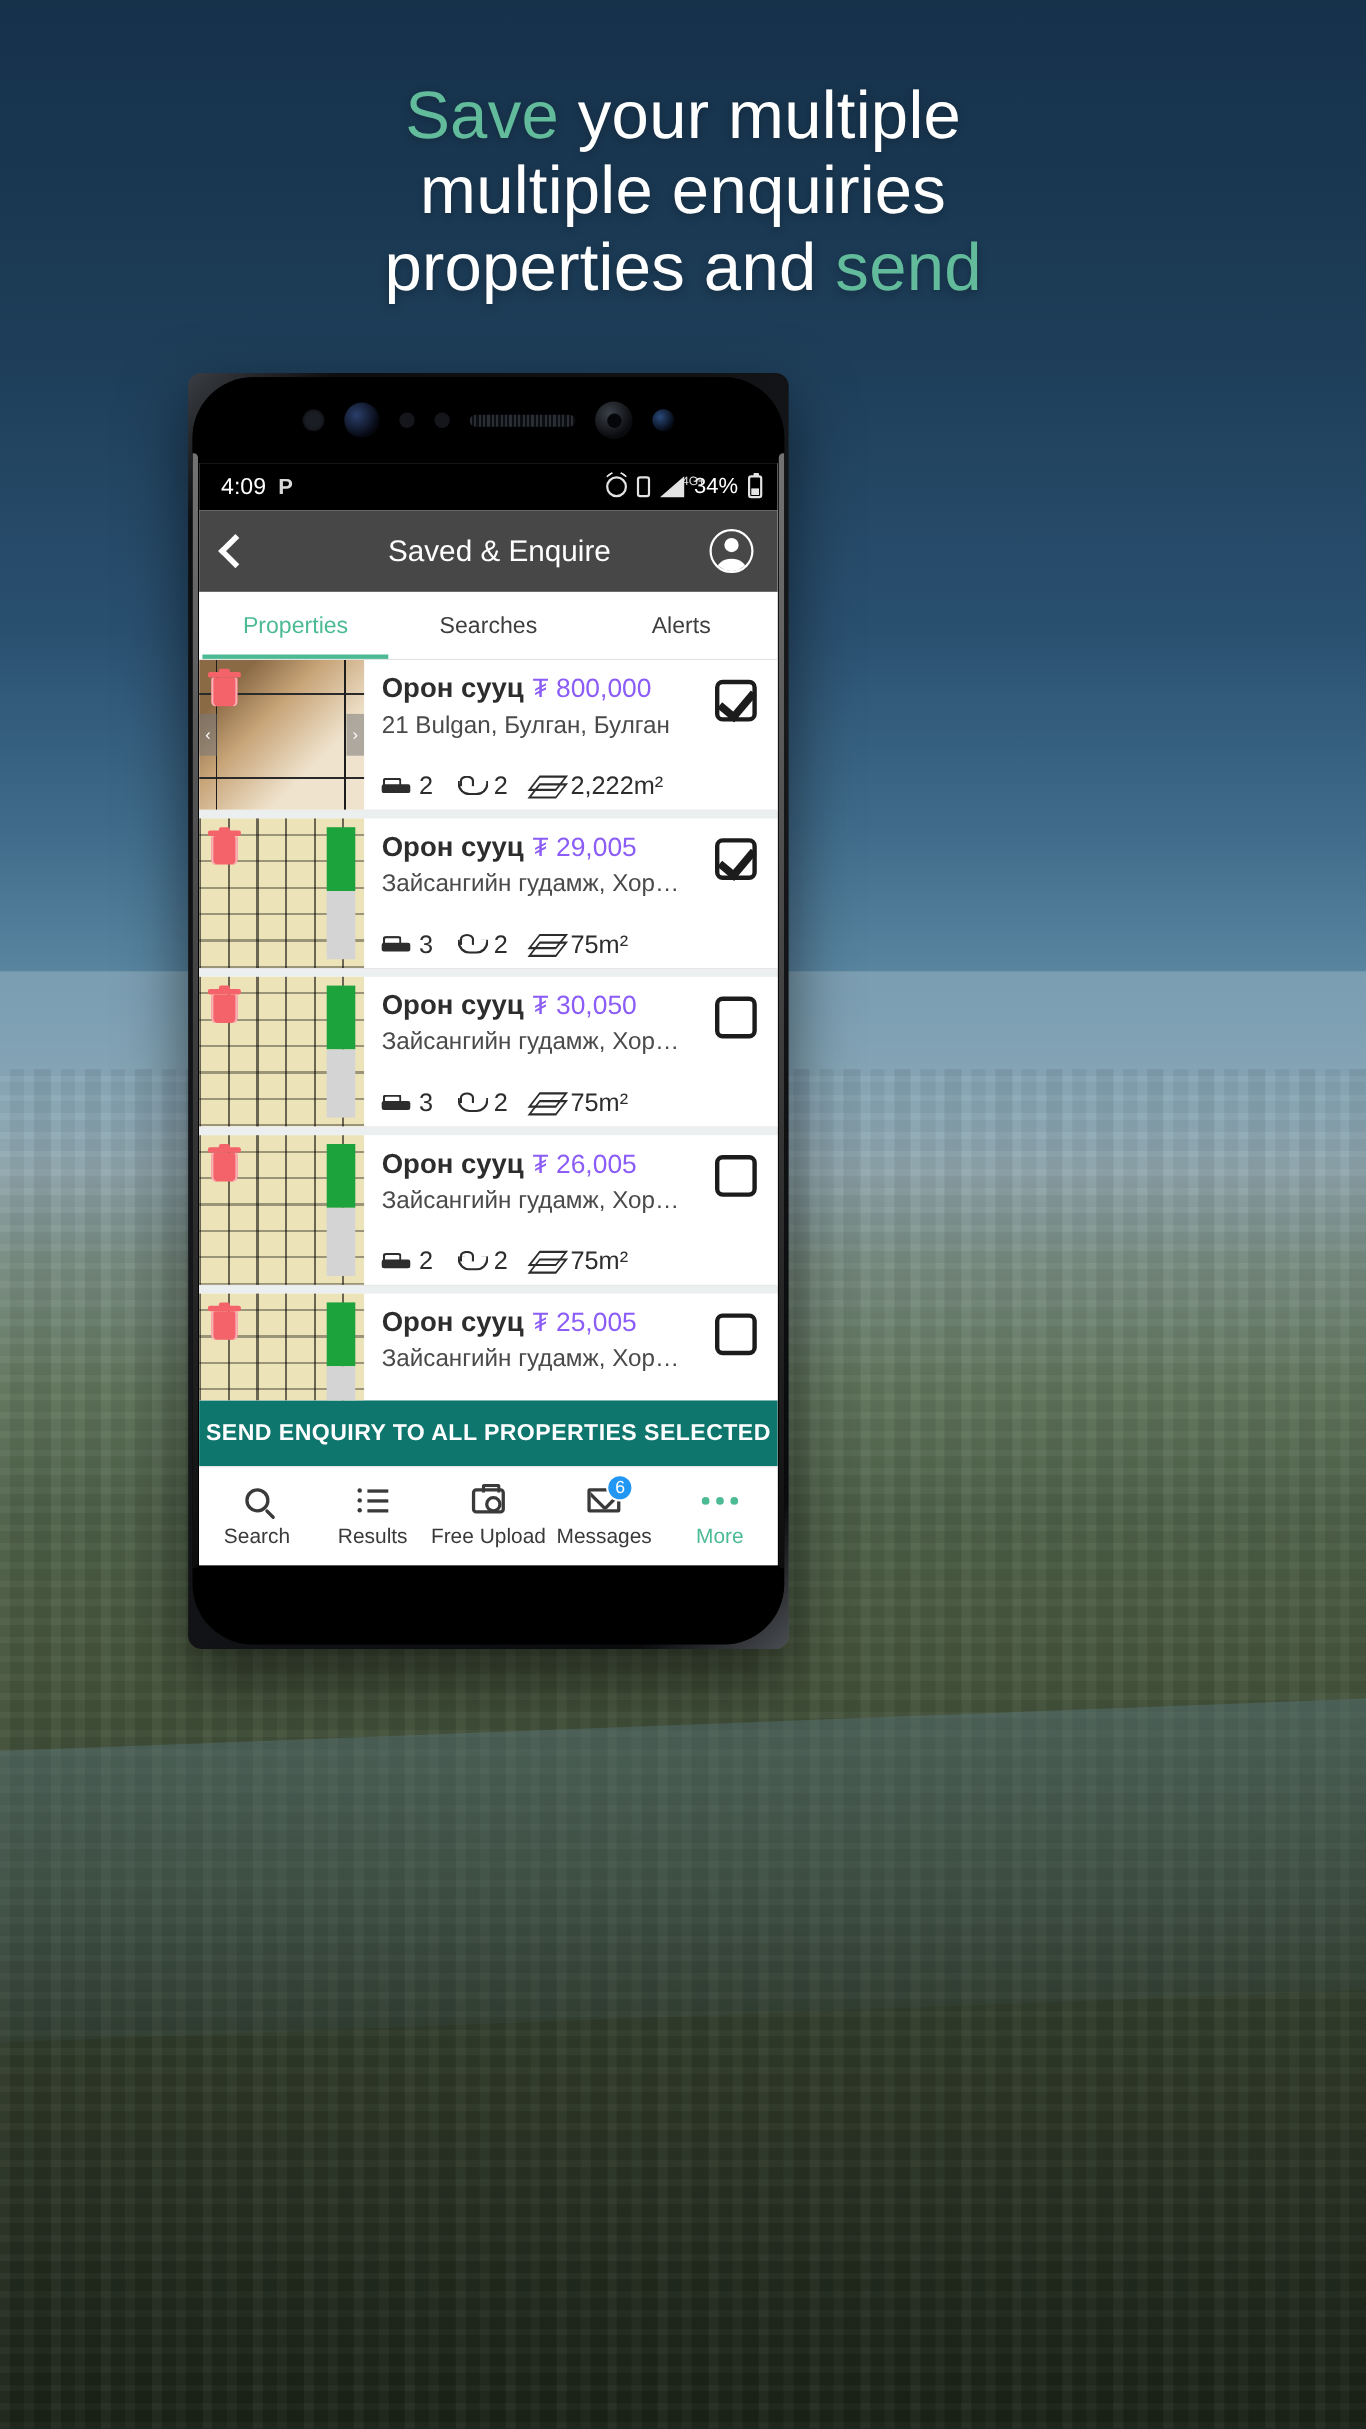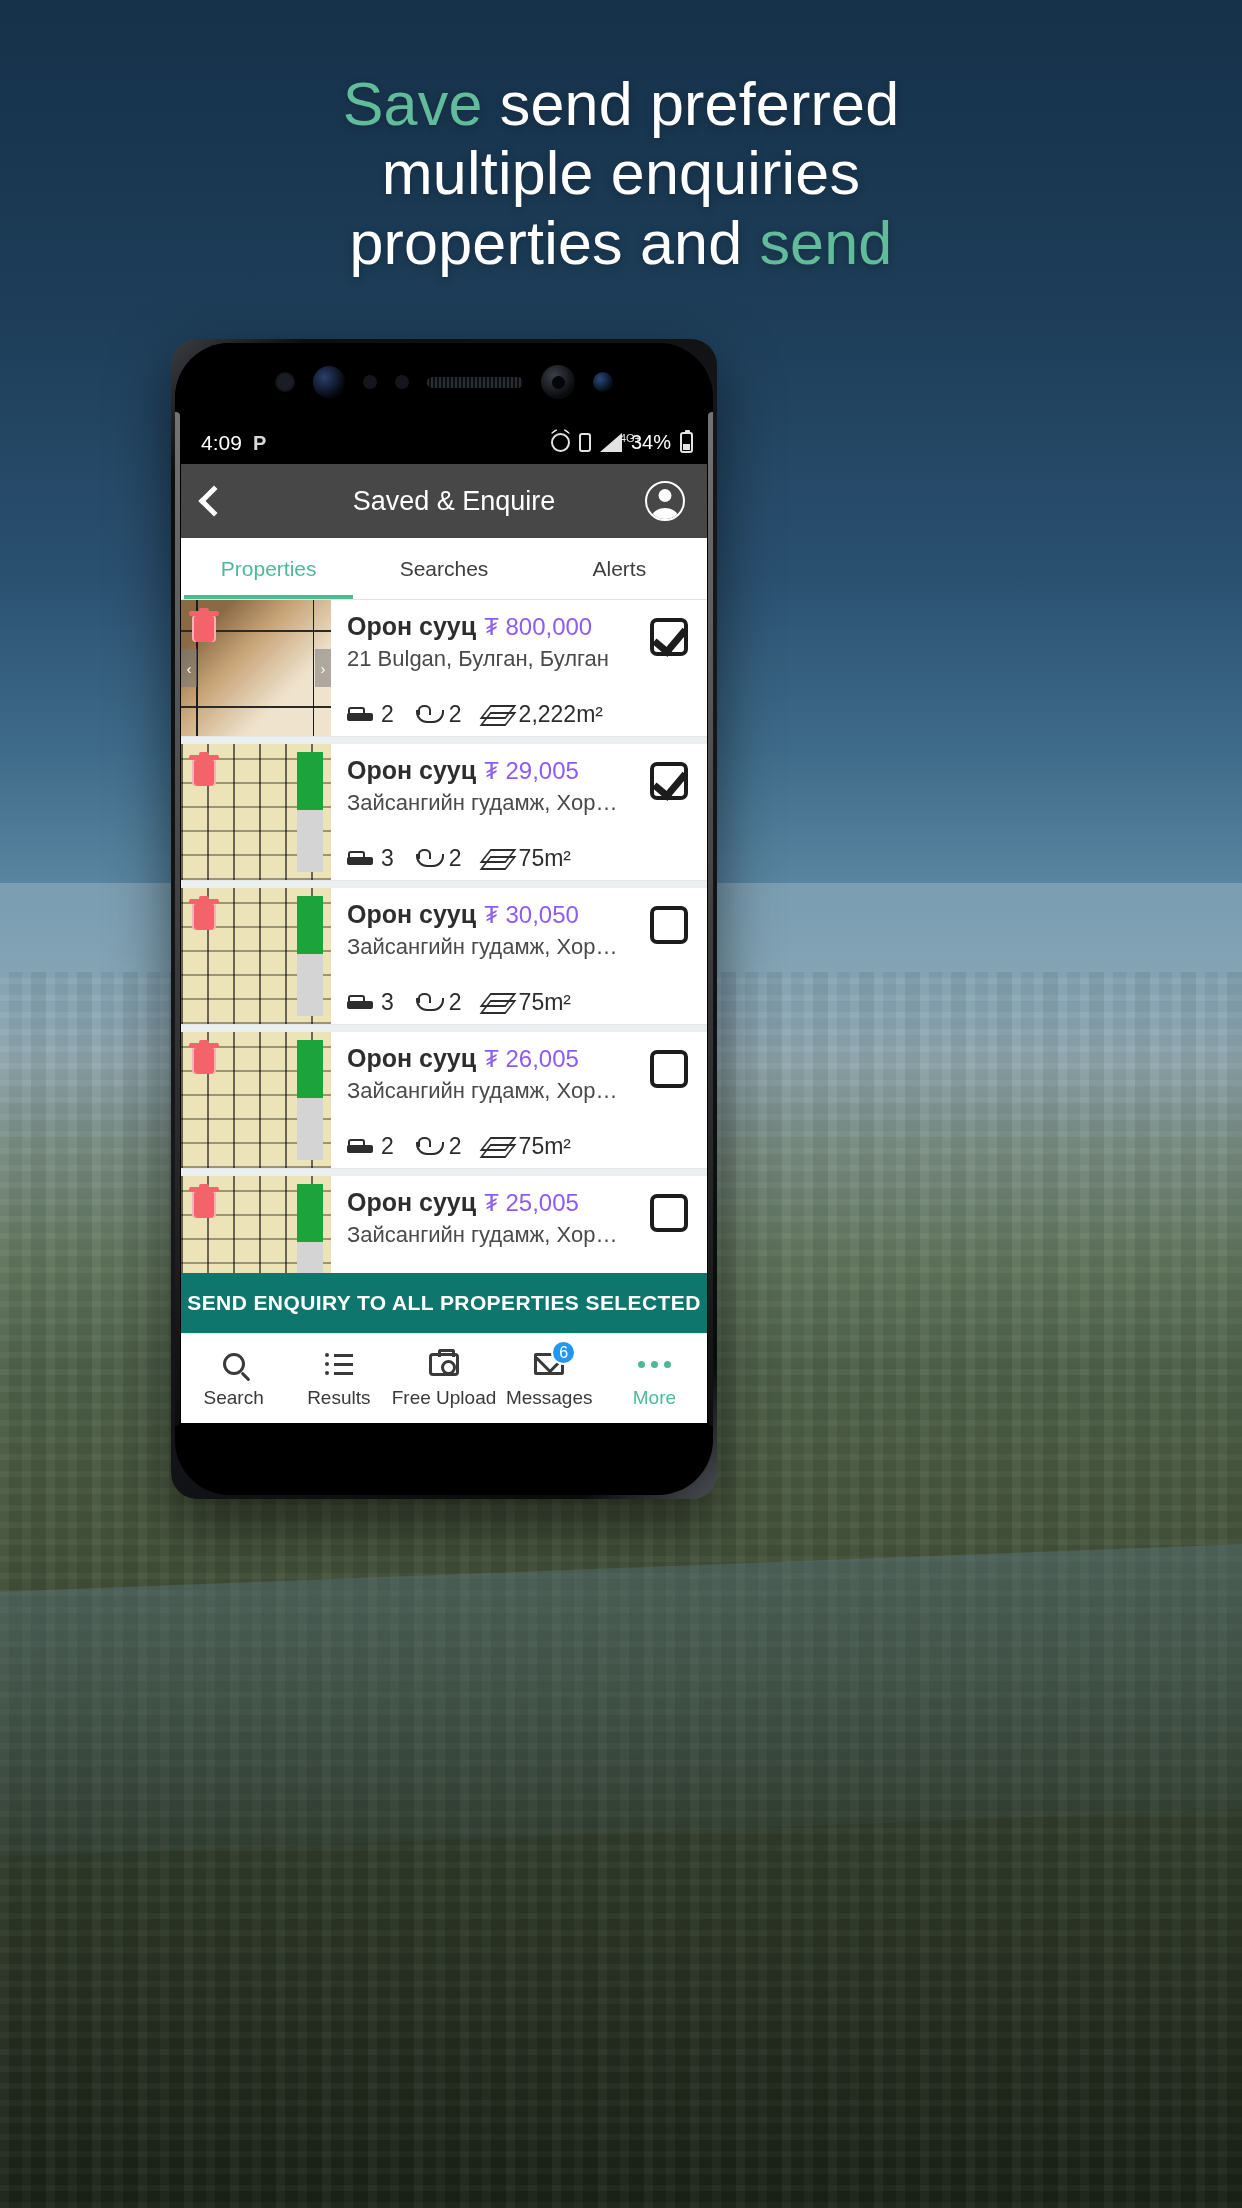--- a/index.html
+++ b/index.html
@@ -71,21 +71,21 @@
     text-shadow: 0 2px 8px rgba(0,0,0,.25);
   }
   .headline .accent { color: #62bb9b; }
   .headline .line { display: block; margin-bottom: 4px; }
 
   
   .phone {
     position: absolute;
     left: 171px; top: 339px;
     width: 546px; height: 1160px;
-    border-radius: 26px;
+    border-radius: 12px;
     background: linear-gradient(135deg, #3a3d42 0%, #0c0d0f 8%, #17181b 50%, #0a0b0d 92%, #4a4d52 100%);
     box-shadow: 0 24px 60px rgba(0,0,0,.55);
     z-index: 10;
     padding: 4px;
   }
   .phone-inner {
     position: relative;
     width: 100%; height: 100%;
     border-radius: 55px;
     background: #000;
@@ -347,21 +347,21 @@
 </style>
 </head>
 <body>
 
 <div class="bg"></div>
 <div class="bg-haze"></div>
 <div class="bg-city"></div>
 <div class="bg-river"></div>
 
 <div class="headline">
-  <span class="line"><span class="accent">Save</span><span> send preferred</span></span>
+  <span class="line"><span class="accent">Save</span><span> your multiple</span></span>
   <span class="line">multiple enquiries</span>
   <span class="line"><span>properties and </span><span class="accent">send</span></span>
 </div>
 
 <div class="phone">
   <div class="phone-inner">
     <div class="phone-edge-l"></div>
     <div class="phone-edge-r"></div>
 
     <div class="sensor-strip">

